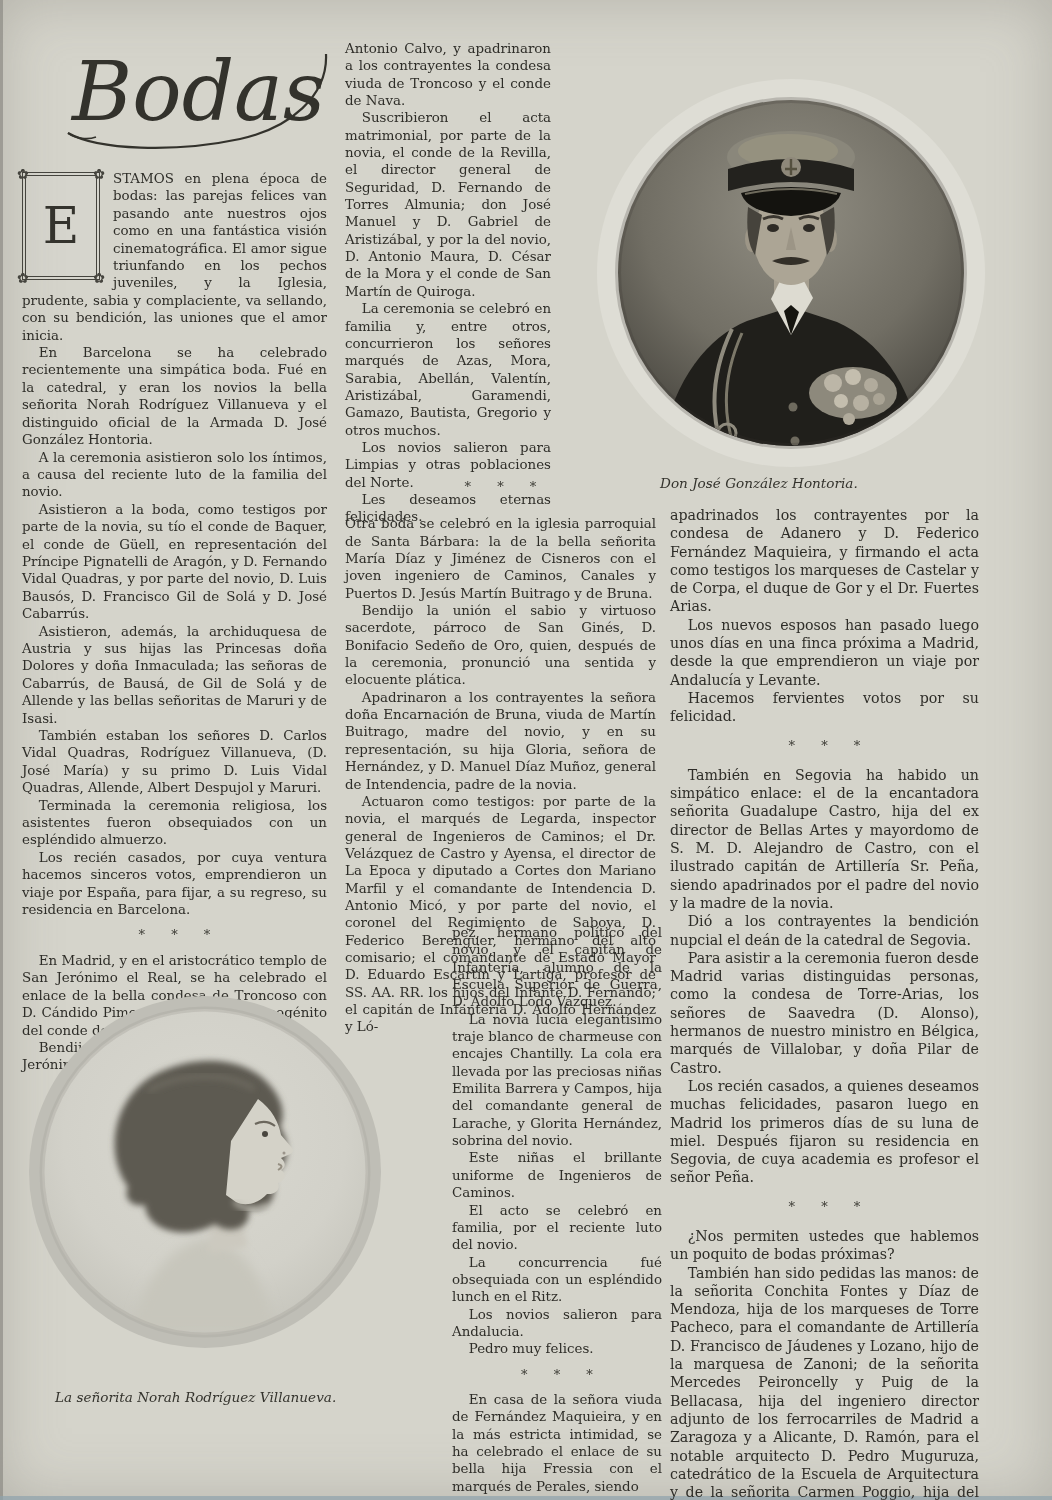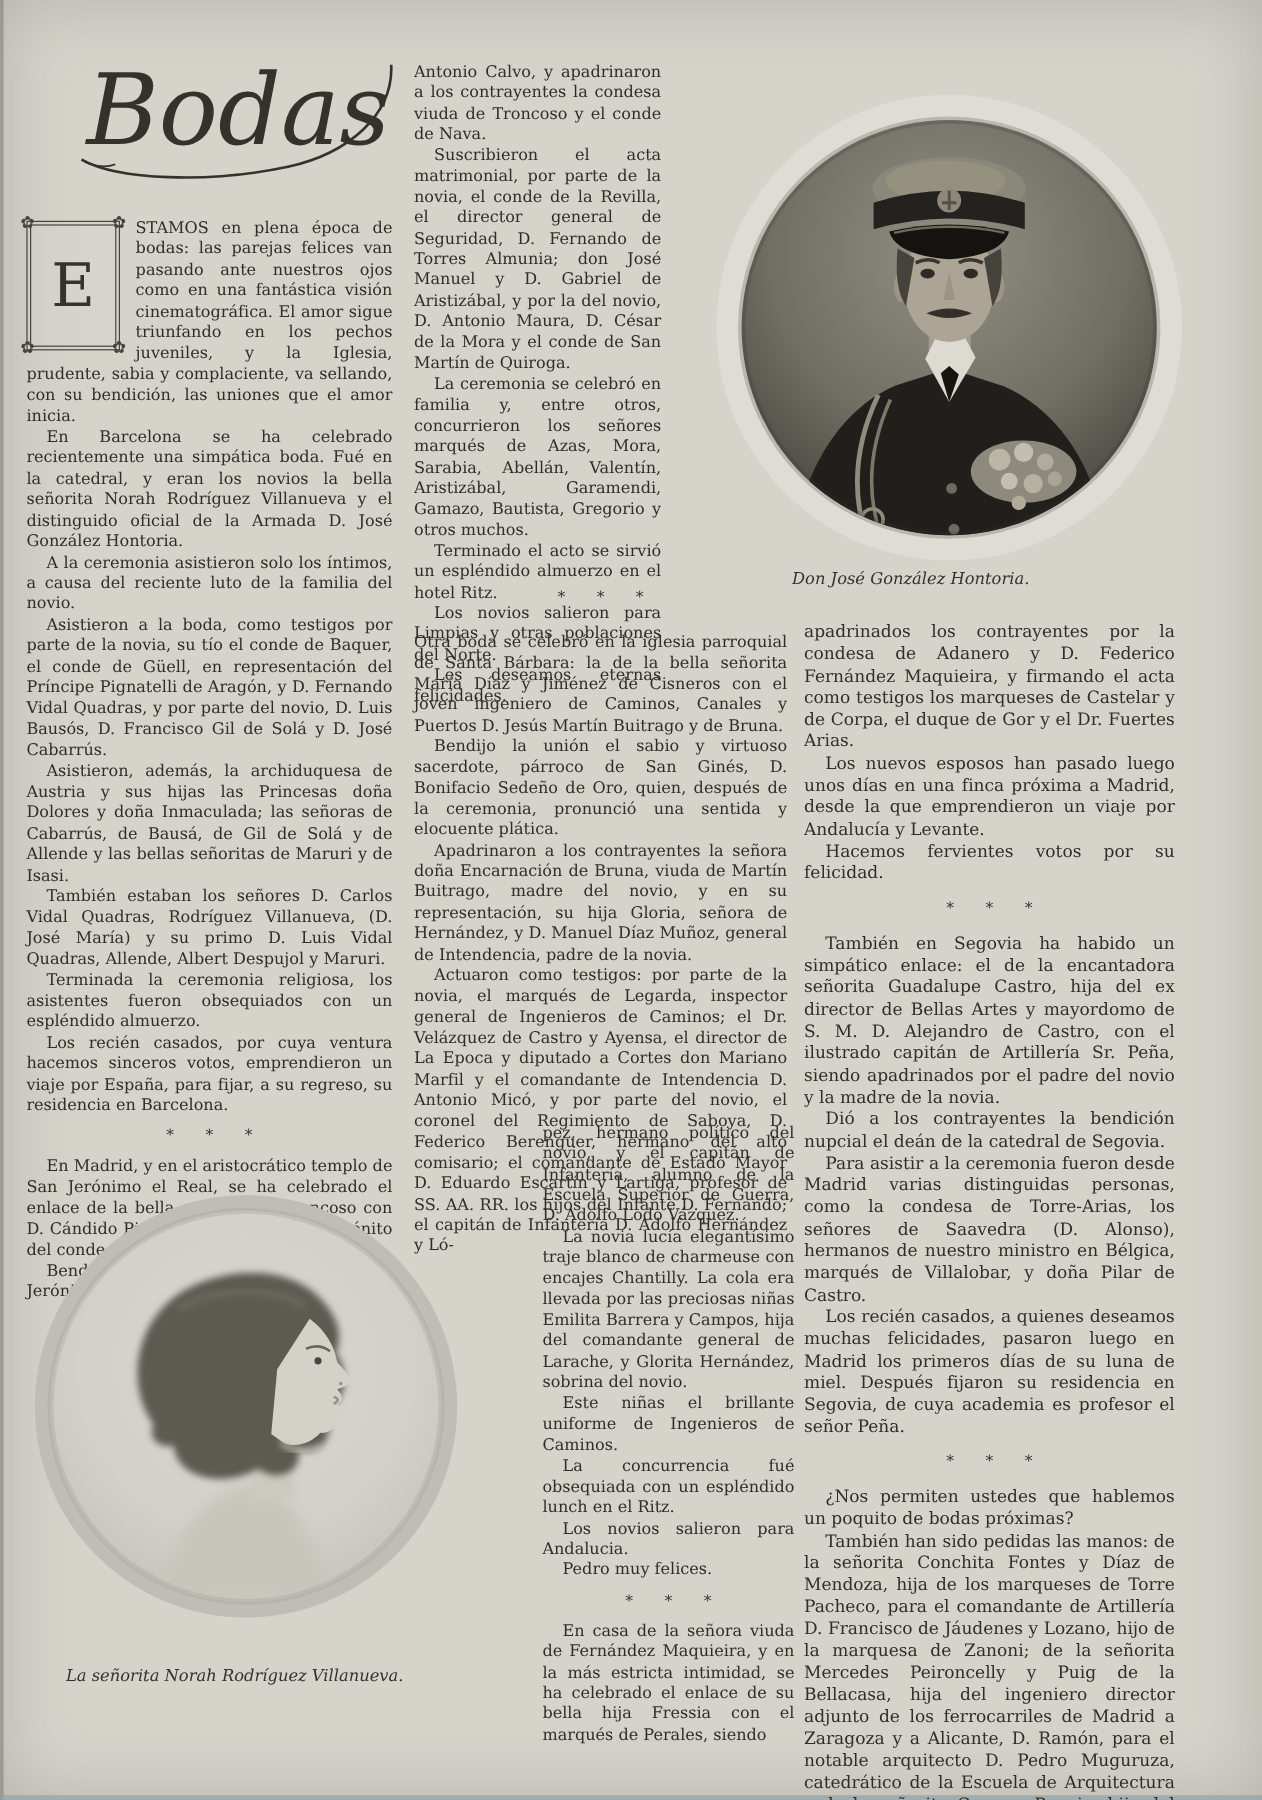--- a/index.html
+++ b/index.html
@@ -5,21 +5,21 @@
   html,body{margin:0;padding:0;background:#9a9991;}
   #page{
     position:relative; width:1052px; height:1500px;
     background:#d5d4cb; overflow:hidden;
     font-family:"DejaVu Serif", serif; color:#2e2d28;
     box-shadow:inset 0 0 60px rgba(120,118,108,.35);
   }
   .edge-left{position:absolute;left:0;top:0;width:3px;height:100%;background:#7d7c76;opacity:.55;}
   .edge-bottom{position:absolute;left:0;bottom:0;width:100%;height:4px;background:#8fa2ad;opacity:.7;}
 
-  .textcol{position:absolute; text-align:justify; hyphens:auto;margin-top:12px; -webkit-hyphens:auto;}
+  .textcol{position:absolute; text-align:justify; hyphens:auto; -webkit-hyphens:auto;}
   .textcol p{margin:0; text-indent:1.25em;}
   .textcol p.noindent{text-indent:0;}
 
   #col1{left:22px; top:170px; width:305px; font-size:13.4px; line-height:17.4px;}
   #col2a{left:345px; top:40px; width:206px; font-size:13.4px; line-height:17.35px;}
   #col2b{left:345px; top:476px; width:311px; font-size:13.4px; line-height:17.35px;}
   #col2c{left:452px; top:924px; width:210px; font-size:13.4px; line-height:17.35px;}
   #col3{left:670px; top:506px; width:309px; font-size:14.2px; line-height:18.3px;}
 
   .sep{text-align:center; text-indent:0 !important; letter-spacing:11px; font-size:13px;
@@ -86,37 +86,37 @@
     <p>Los recién casados, por cuya ventura hacemos sinceros votos, emprendieron un viaje por España, para fijar, a su regreso, su residencia en Barcelona.</p>
     <div class="sep">* * *</div>
     <p>En Madrid, y en el aristocrático templo de San Jerónimo el Real, se ha celebrado el enlace de la bella condesa de Troncoso con D. Cándido Pimentel y Gamazo, primogénito del conde de Nava.</p>
     <p>Bendijo la unión el párroco de San Jerónimo, don</p>
   </div>
 
   <div id="col2a" class="textcol">
     <p class="noindent">Antonio Calvo, y apadrinaron a los contrayentes la condesa viuda de Troncoso y el conde de Nava.</p>
     <p>Suscribieron el acta matrimonial, por parte de la novia, el conde de la Revilla, el director general de Seguridad, D. Fernando de Torres Almunia; don José Manuel y D. Gabriel de Aristizábal, y por la del novio, D. Antonio Maura, D. César de la Mora y el conde de San Martín de Quiroga.</p>
     <p>La ceremonia se celebró en familia y, entre otros, concurrieron los señores marqués de Azas, Mora, Sarabia, Abellán, Valentín, Aristizábal, Garamendi, Gamazo, Bautista, Gregorio y otros muchos.</p>
-    <p>Terminado el acto se sirvió un espléndido almuerzo en el hotel Ritz.</p>
     <p>Los novios salieron para Limpias y otras poblaciones del Norte.</p>
     <p>Les deseamos eternas felicidades.</p>
   </div>
 
   <div id="col2b" class="textcol">
     <div class="sep">* * *</div>
     <p class="noindent">Otra boda se celebró en la iglesia parroquial de Santa Bárbara: la de la bella señorita María Díaz y Jiménez de Cisneros con el joven ingeniero de Caminos, Canales y Puertos D. Jesús Martín Buitrago y de Bruna.</p>
     <p>Bendijo la unión el sabio y virtuoso sacerdote, párroco de San Ginés, D. Bonifacio Sedeño de Oro, quien, después de la ceremonia, pronunció una sentida y elocuente plática.</p>
     <p>Apadrinaron a los contrayentes la señora doña Encarnación de Bruna, viuda de Martín Buitrago, madre del novio, y en su representación, su hija Gloria, señora de Hernández, y D. Manuel Díaz Muñoz, general de Intendencia, padre de la novia.</p>
     <p>Actuaron como testigos: por parte de la novia, el marqués de Legarda, inspector general de Ingenieros de Caminos; el Dr. Velázquez de Castro y Ayensa, el director de La Epoca y diputado a Cortes don Mariano Marfil y el comandante de Intendencia D. Antonio Micó, y por parte del novio, el coronel del Regimiento de Saboya, D. Federico Berenguer, hermano del alto comisario; el comandante de Estado Mayor D. Eduardo Escartín y Lartiga, profesor de SS. AA. RR. los hijos del Infante D. Fernando; el capitán de Infantería D. Adolfo Hernández y Ló-</p>
   </div>
 
   <div id="col2c" class="textcol">
     <p class="noindent">pez, hermano político del novio, y el capitán de Infantería, alumno de la Escuela Superior de Guerra, D. Adolfo Lodo Vázquez.</p>
     <p>La novia lucía elegantísimo traje blanco de charmeuse con encajes Chantilly. La cola era llevada por las preciosas niñas Emilita Barrera y Campos, hija del comandante general de Larache, y Glorita Hernández, sobrina del novio.</p>
     <p>Este niñas el brillante uniforme de Ingenieros de Caminos.</p>
+    <p>El acto se celebró en familia, por el reciente luto del novio.</p>
     <p>La concurrencia fué obsequiada con un espléndido lunch en el Ritz.</p>
     <p>Los novios salieron para Andalucia.</p>
     <p>Pedro muy felices.</p>
     <div class="sep">* * *</div>
     <p>En casa de la señora viuda de Fernández Maquieira, y en la más estricta intimidad, se ha celebrado el enlace de su bella hija Fressia con el marqués de Perales, siendo</p>
   </div>
 
   <div id="col3" class="textcol">
     <p class="noindent">apadrinados los contrayentes por la condesa de Adanero y D. Federico Fernández Maquieira, y firmando el acta como testigos los marqueses de Castelar y de Corpa, el duque de Gor y el Dr. Fuertes Arias.</p>
     <p>Los nuevos esposos han pasado luego unos días en una finca próxima a Madrid, desde la que emprendieron un viaje por Andalucía y Levante.</p>

